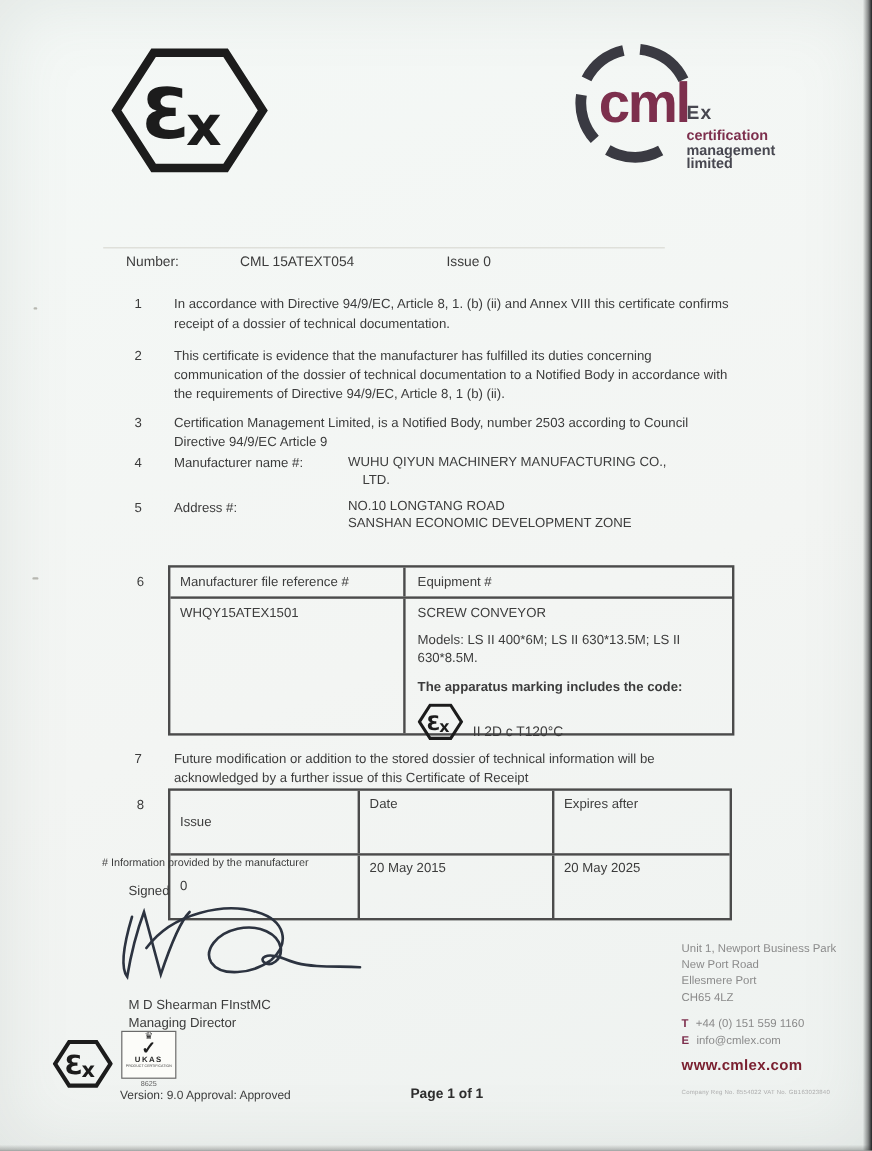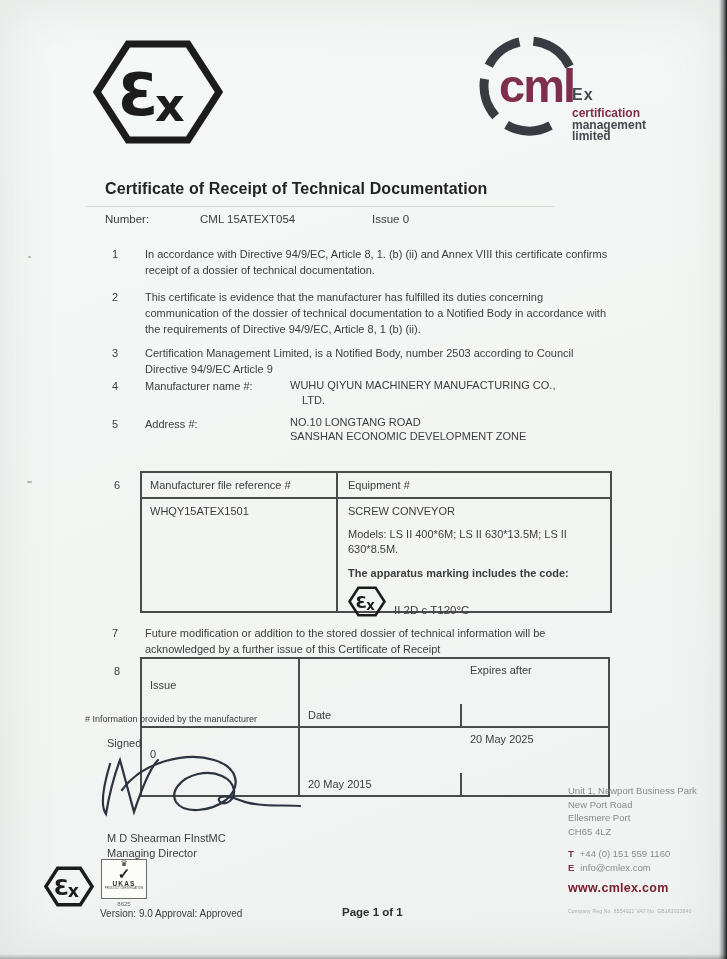--- a/index.html
+++ b/index.html
@@ -48,21 +48,21 @@
   .tbl6 .c2 { flex:1; padding:6px 10px; }
   .tbl6 .body6 { height:112px; }
   .models { margin-top:10px; line-height:15px; }
   .marking-intro { margin-top:10px;font-weight:bold; }
   .code-row { margin-top:7px; display:flex; align-items:flex-end; }
   .code-txt { margin-left:8px; font-size:11.5px; padding-bottom:1px; }
 
   .tbl8 { left:140px; top:657px; width:466px; }
   .tbl8 .trow + .trow { border-top:2px solid #4b4b4b; }
   .tbl8 .c1 { width:140px; flex:none; border-right:2px solid #4b4b4b; padding:20px 8px; }
-  .tbl8 .c2 { width:144px; flex:none; border-right:2px solid #4b4b4b; padding:5px 8px;margin-top:45px; }
+  .tbl8 .c2 { width:144px; flex:none; border-right:2px solid #4b4b4b; padding:5px 8px; }
   .tbl8 .c3 { flex:1; padding:5px 8px; }
 
   .footnote { font-size:9px; color:#3c3c3c; }
   .signed { font-size:11px; }
   .signame { font-size:11px; line-height:15px; }
 
   
   .contact { width:155px; font-size:9.5px; line-height:13.5px; color:#8a8a8a; }
   .contact .gap { height:9px; }
   .contact .pfx { color:#7d2f4d; font-weight:bold; margin-right:6px; }
@@ -105,21 +105,20 @@
     </svg>
     <div class="abs cml-word" style="left:22px; top:24px;">cml</div>
     <div class="abs cml-ex" style="left:95px; top:52px;">Ex</div>
     <div class="abs cml-lines" style="left:95px; top:74px;">
       <div class="l1">certification</div>
       <div>management</div>
       <div>limited</div>
     </div>
   </div>
 
-  <div class="abs title" style="left:105px; top:180px;">Certificate of Receipt of Technical Documentation</div>
   <div class="abs title-rule" style="left:86px; top:206px; width:468px;"></div>
   <div class="abs numrow" style="left:105px; top:213px;">Number:</div>
   <div class="abs numrow" style="left:200px; top:213px;">CML 15ATEXT054</div>
   <div class="abs numrow" style="left:372px; top:213px;">Issue 0</div>
 
   <div class="item" style="top:246px;">
     <div class="num">1</div>
     <div class="txt">In accordance with Directive 94/9/EC, Article 8, 1. (b) (ii) and Annex VIII this certificate confirms receipt of a dossier of technical documentation.</div>
   </div>
 

